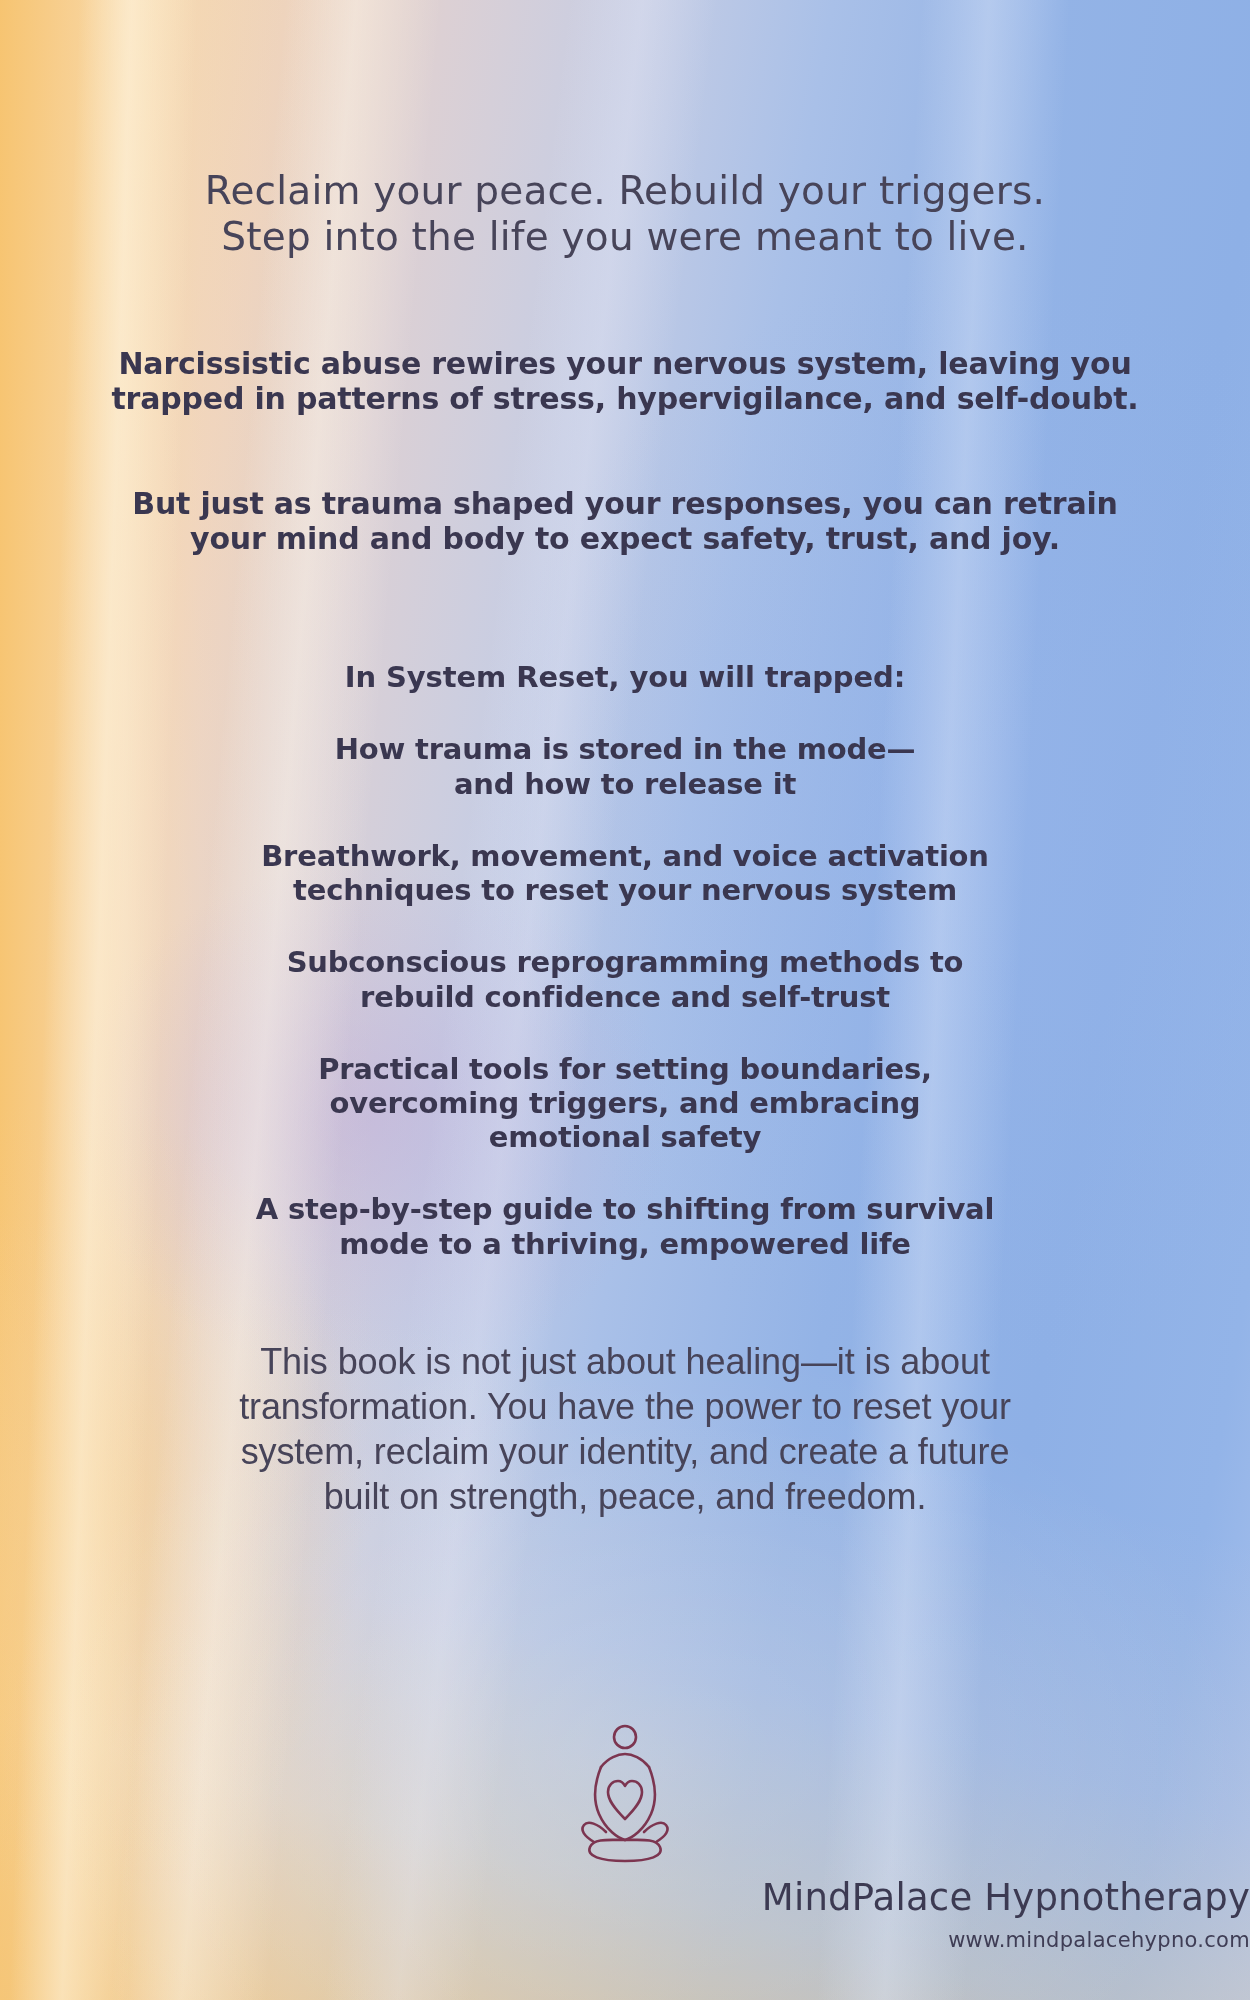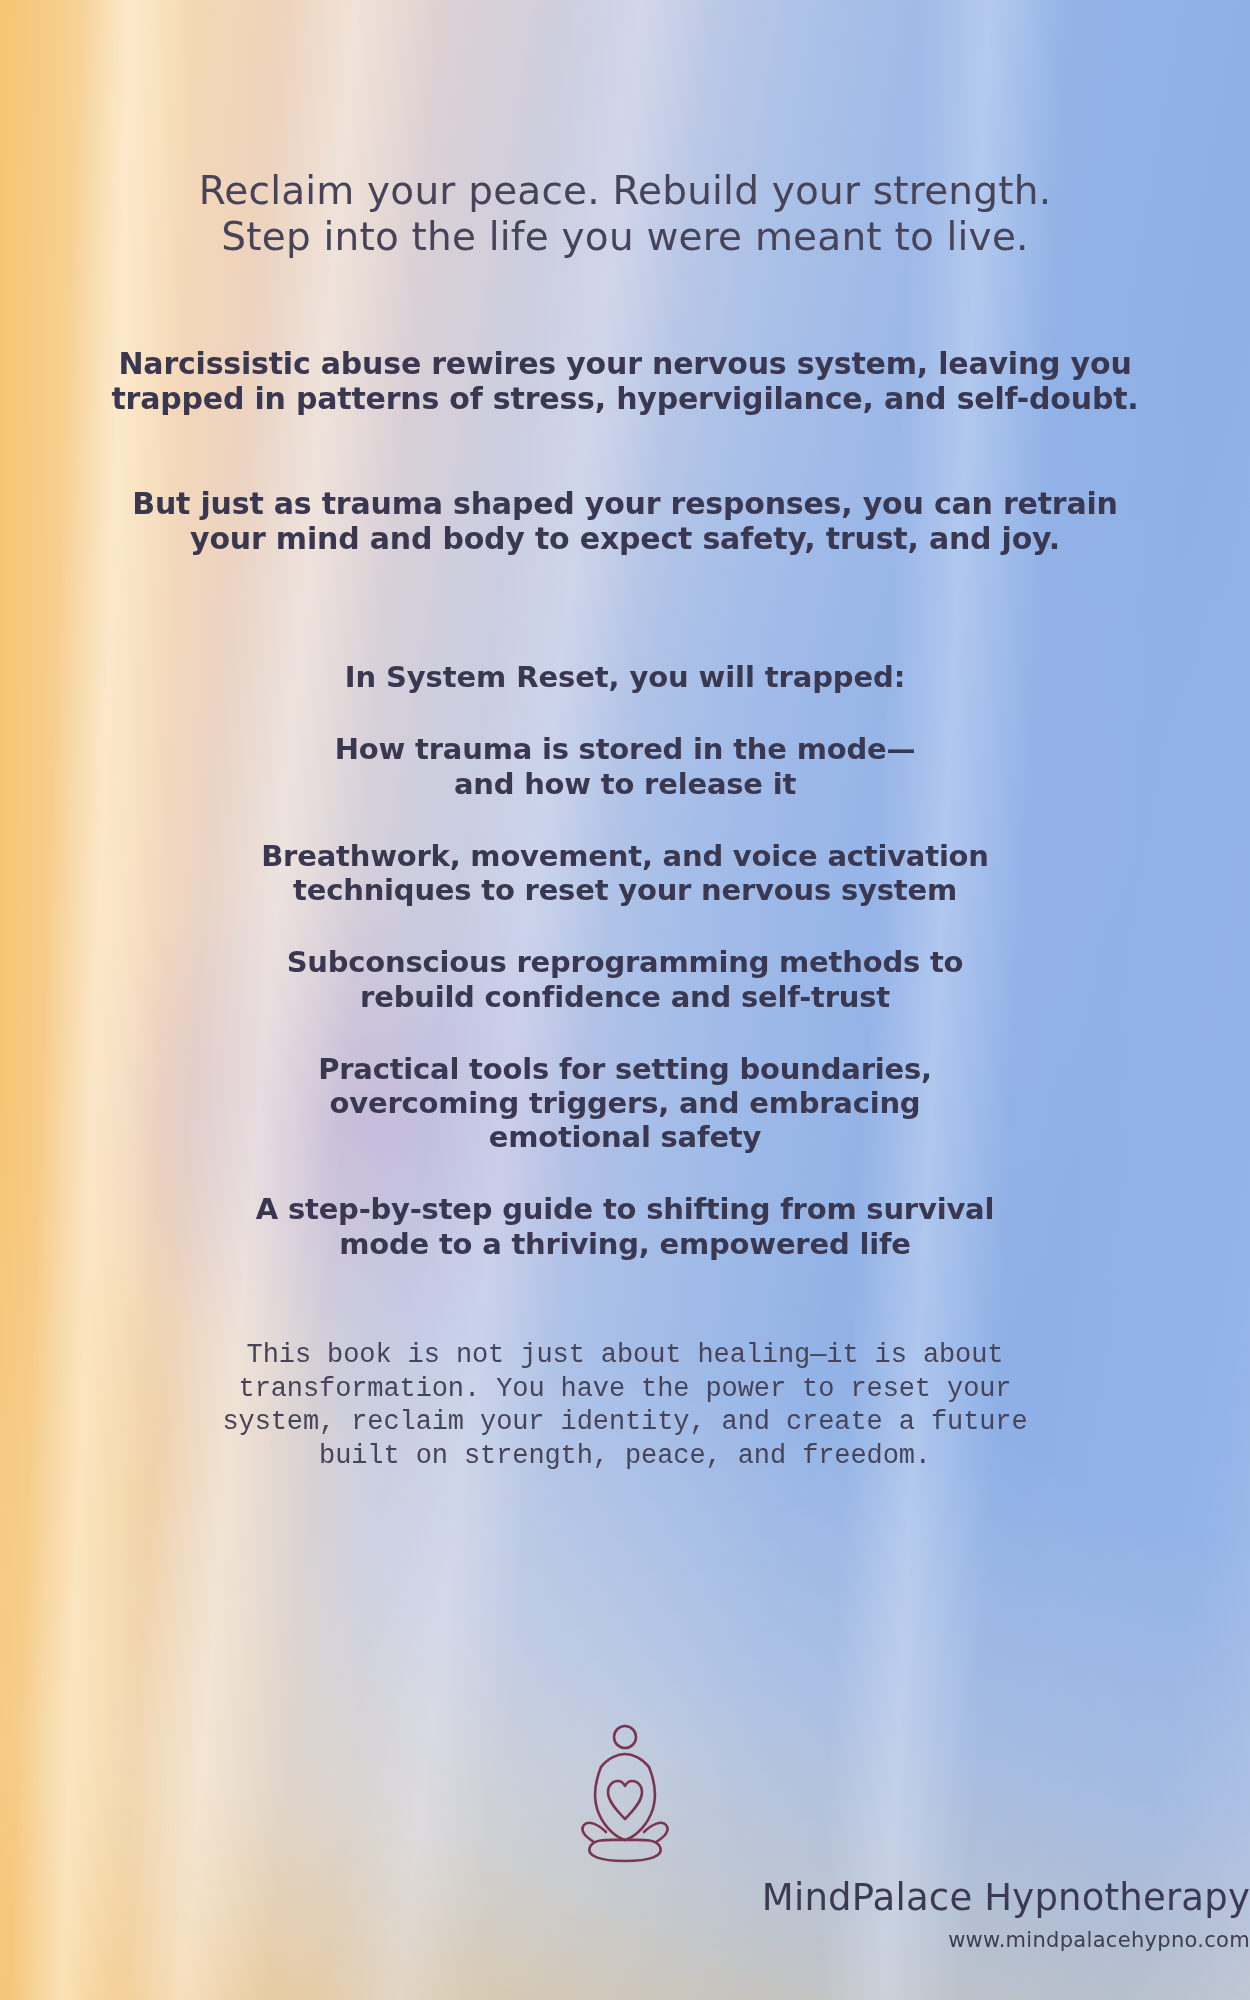--- a/index.html
+++ b/index.html
@@ -159,23 +159,23 @@
     font-size: 29px;
     line-height: 1.18;
     letter-spacing: -0.2px;
   }
   .list li .l {
     display: block;
   }
 
   .closing {
     margin-top: 78px;
-    font-family: Liberation Mono, monospace;
+    font-family: Liberation Sans, sans-serif;
     font-weight: 400;
-    font-size: 27px;
+    font-size: 36px;
     line-height: 1.25;
     letter-spacing: -0.1px;
     color: #474459;
     padding: 0 40px;
   }
   .closing .c {
     display: block;
   }
 
   
@@ -221,21 +221,21 @@
   <div class="bg-layer bg-glow-violet"></div>
   <div class="bg-layer bg-streak-1"></div>
   <div class="bg-layer bg-streak-2"></div>
   <div class="bg-layer bg-streak-3"></div>
   <div class="bg-layer bg-streak-4"></div>
   <div class="bg-layer bg-haze"></div>
 
   <div class="content">
 
     <h1 class="headline">
-      <span class="line">Reclaim your peace. Rebuild your strength.</span>
+      <span class="line">Reclaim your peace. Rebuild your triggers.</span>
       <span class="line">Step into the life you were meant to live.</span>
     </h1>
 
     <p class="block para-intro p1">
       <span class="line">Narcissistic abuse rewires your nervous</span>
       <span class="line">system, leaving you trapped in patterns of</span>
       <span class="line">stress, hypervigilance, and self-doubt.</span>
     </p>
 
     <p class="block para-intro p2">

